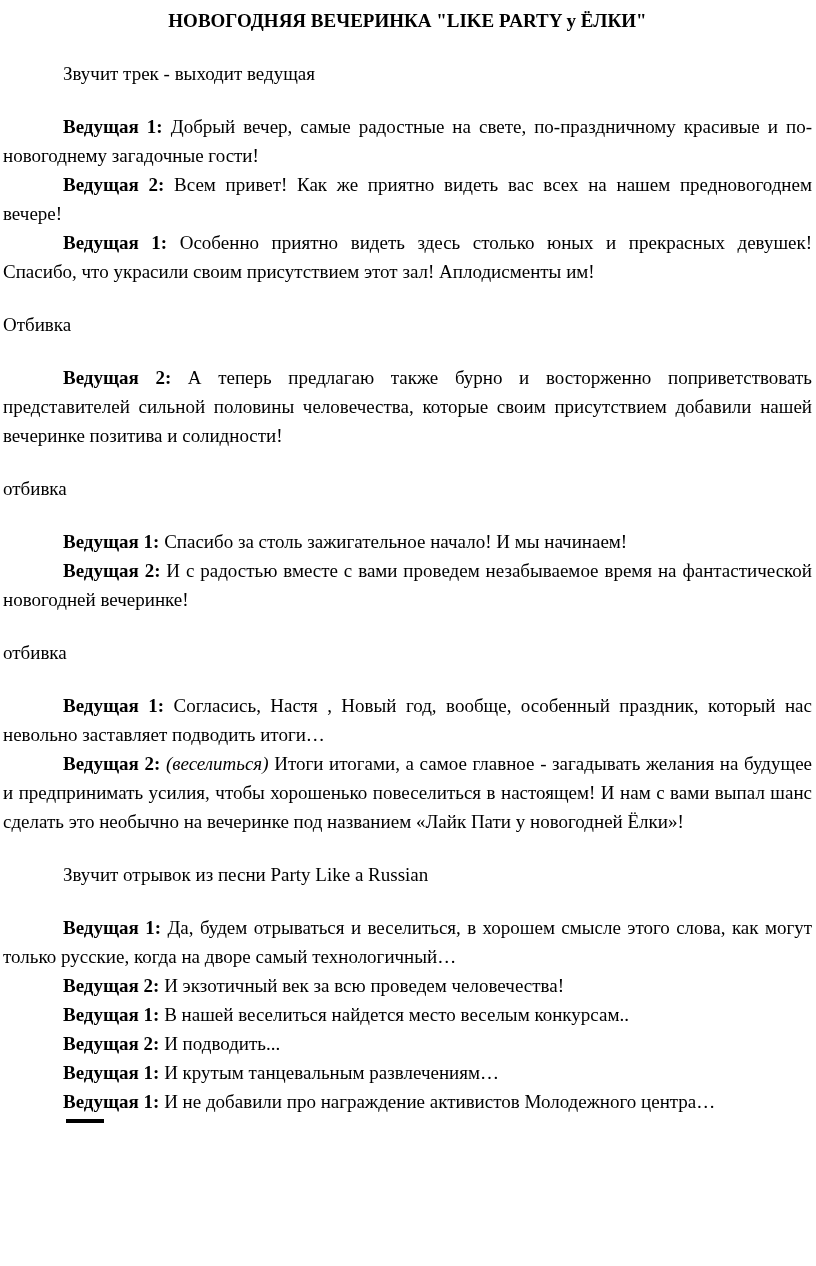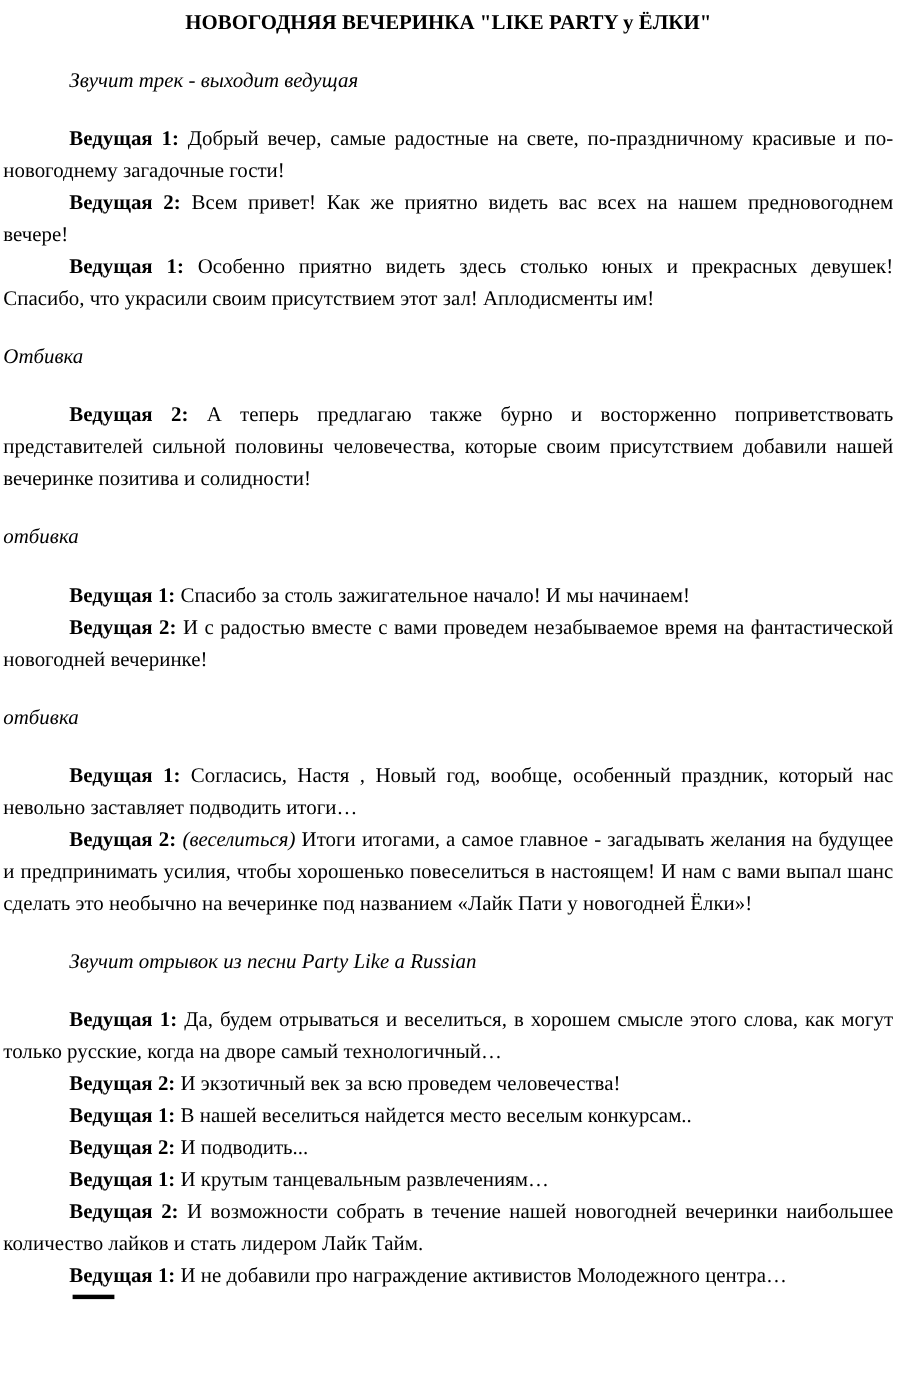--- a/index.html
+++ b/index.html
@@ -26,21 +26,20 @@
     font-weight: bold;
     text-align: center;
   }
   p.para {
     margin: 0;
   }
   p.dialogue {
     text-align: justify;
   }
   p.stage {
-    font-style: italic;
     text-align: left;
   }
   p.indent {
     text-indent: 60px;
   }
   p.gap {
     margin-top: 24px;
   }
   .speaker {
     font-weight: bold;
@@ -72,17 +71,16 @@
       <p class="para dialogue indent"><span class="speaker">Ведущая 2:</span> <span>И с радостью вместе с вами проведем незабываемое время на фантастической новогодней вечеринке!</span></p>
       <p class="para stage gap"><span>отбивка</span></p>
       <p class="para dialogue indent gap"><span class="speaker">Ведущая 1:</span> <span>Согласись, Настя , Новый год, вообще, особенный праздник, который нас невольно заставляет подводить итоги…</span></p>
       <p class="para dialogue indent"><span class="speaker">Ведущая 2:</span> <span class="note">(веселиться)</span> <span>Итоги итогами, а самое главное - загадывать желания на будущее и предпринимать усилия, чтобы хорошенько повеселиться в настоящем! И нам с вами выпал шанс сделать это необычно на вечеринке под названием «Лайк Пати у новогодней Ёлки»!</span></p>
       <p class="para stage indent gap"><span>Звучит отрывок из песни Party Like a Russian</span></p>
       <p class="para dialogue indent gap"><span class="speaker">Ведущая 1:</span> <span>Да, будем отрываться и веселиться, в хорошем смысле этого слова, как могут только русские, когда на дворе самый технологичный…</span></p>
       <p class="para dialogue indent"><span class="speaker">Ведущая 2:</span> <span>И экзотичный век за всю проведем человечества!</span></p>
       <p class="para dialogue indent"><span class="speaker">Ведущая 1:</span> <span>В нашей веселиться найдется место веселым конкурсам..</span></p>
       <p class="para dialogue indent"><span class="speaker">Ведущая 2:</span> <span>И подводить...</span></p>
       <p class="para dialogue indent"><span class="speaker">Ведущая 1:</span> <span>И крутым танцевальным развлечениям…</span></p>
-      <p class="para dialogue indent"><span class="speaker">Ведущая 2:</span> <span>И возможности собрать в течение нашей новогодней вечеринки наибольшее количество лайков и стать лидером Лайк Тайм.</span></p>
       <p class="para dialogue indent"><span class="speaker">Ведущая 1:</span> <span>И не добавили про награждение активистов Молодежного центра…</span></p>
     </div>
   <div class="frag"></div>
 </div>
 
 </body></html>

